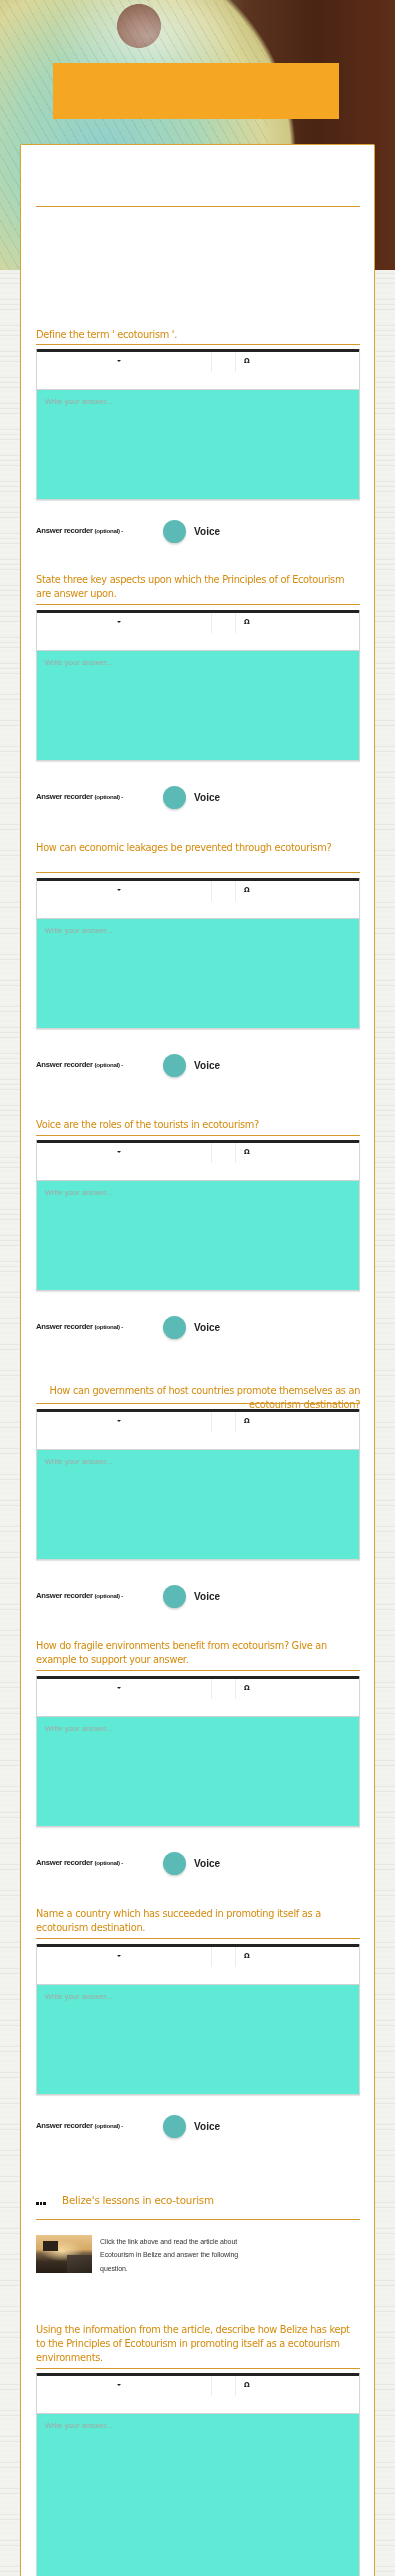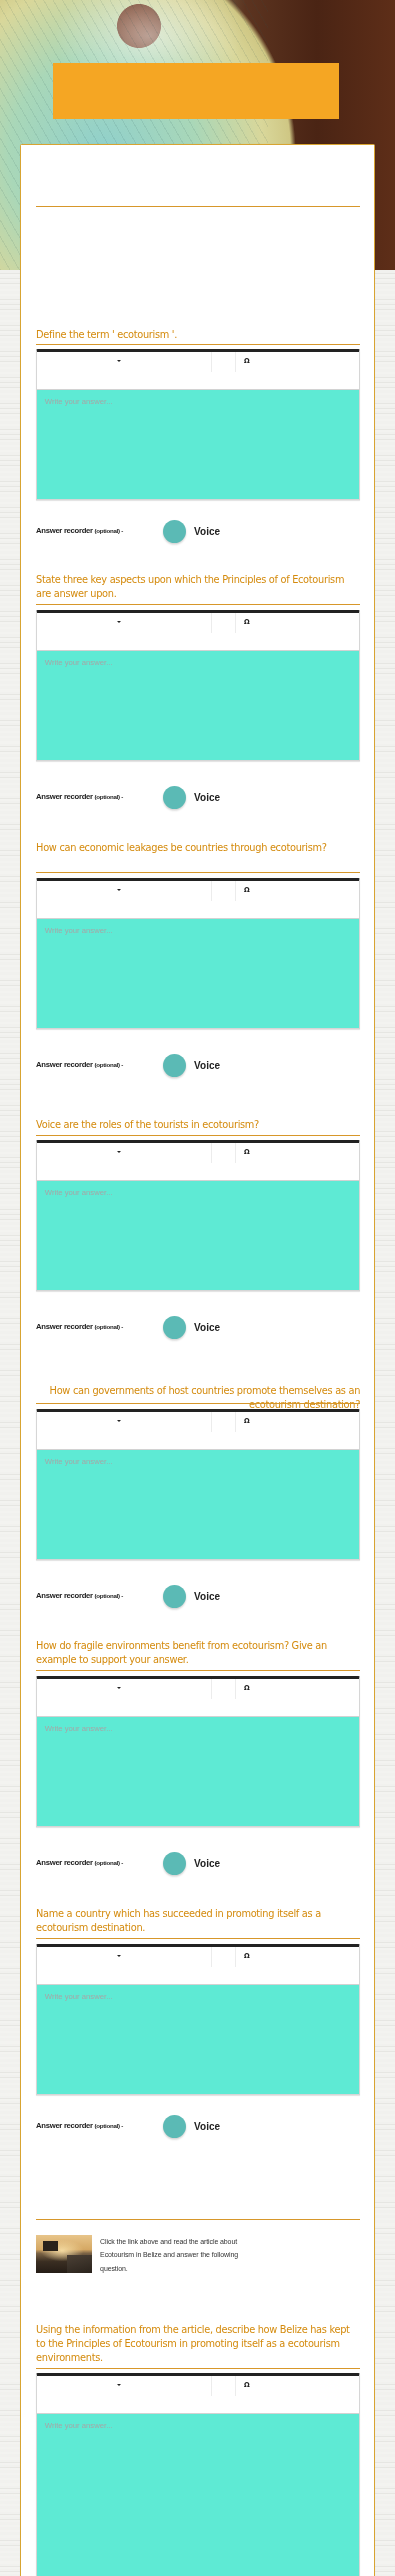--- a/index.html
+++ b/index.html
@@ -152,21 +152,21 @@
       <textarea class="answer" style="height: 109px;" placeholder="Write your answer..."></textarea>
     </div>
     <div class="recorder" style="top:213px;">
       <span class="rec-label"><span>Answer recorder</span> <span class="rec-opt">(optional) -</span></span>
       <button class="rec-btn"></button>
       <span class="rec-voice">Voice</span>
     </div>
   </div>
 
   <div class="blk" style="top:696px;">
-    <div class="q-title title-font gold" style="position:absolute; top:0; width:324px;">How can economic leakages be countries through ecotourism?</div>
+    <div class="q-title title-font gold" style="position:absolute; top:0; width:324px;">How can economic leakages be prevented through ecotourism?</div>
     <div class="rule" style="top:31px;"></div>
     <div class="editor editor-bottom" style="top:37px;">
       <div class="toolbar">
         <div class="tb-dd">
             <span class="tb-caret"></span>
           </div>
         <div class="tb-sep1"></div>
         <div class="tb-sep2"></div>
         <span class="tb-omega">Ω</span>
       </div>
@@ -256,20 +256,24 @@
       </div>
       <textarea class="answer" style="height: 109px;" placeholder="Write your answer..."></textarea>
     </div>
     <div class="recorder" style="top:208px;">
       <span class="rec-label"><span>Answer recorder</span> <span class="rec-opt">(optional) -</span></span>
       <button class="rec-btn"></button>
       <span class="rec-voice">Voice</span>
     </div>
   </div>
 
+  <div class="blk" style="top:2047px; height:18.5px;">
+    <span class="dots"><span></span><span></span><span></span></span>
+    <span class="link-title title-font gold" style="position:absolute; left:26px; top:1px; font-size:10.3px; white-space:nowrap;">Belize's lessons in eco-tourism</span>
+  </div>
   <div class="blk rule" style="top:2074px; left:15.5px;"></div>
   <div class="blk" style="top:2090px; height:41px;">
     <div class="thumb" style="top:0;"></div>
     <div class="para" style="position:absolute; left:64px; top:0; width:155px;">Click the link above and read the article about Ecotourism in Belize and answer the following question.</div>
   </div>
 
   <div class="blk" style="top:2178px;">
     <div class="q-title title-font gold" style="position:absolute; top:0; width:324px;">Using the information from the article, describe how Belize has kept to the Principles of Ecotourism in promoting itself as a ecotourism environments.</div>
     <div class="rule" style="top:45px;"></div>
     <div class="editor editor-bottom" style="top:50px;">

